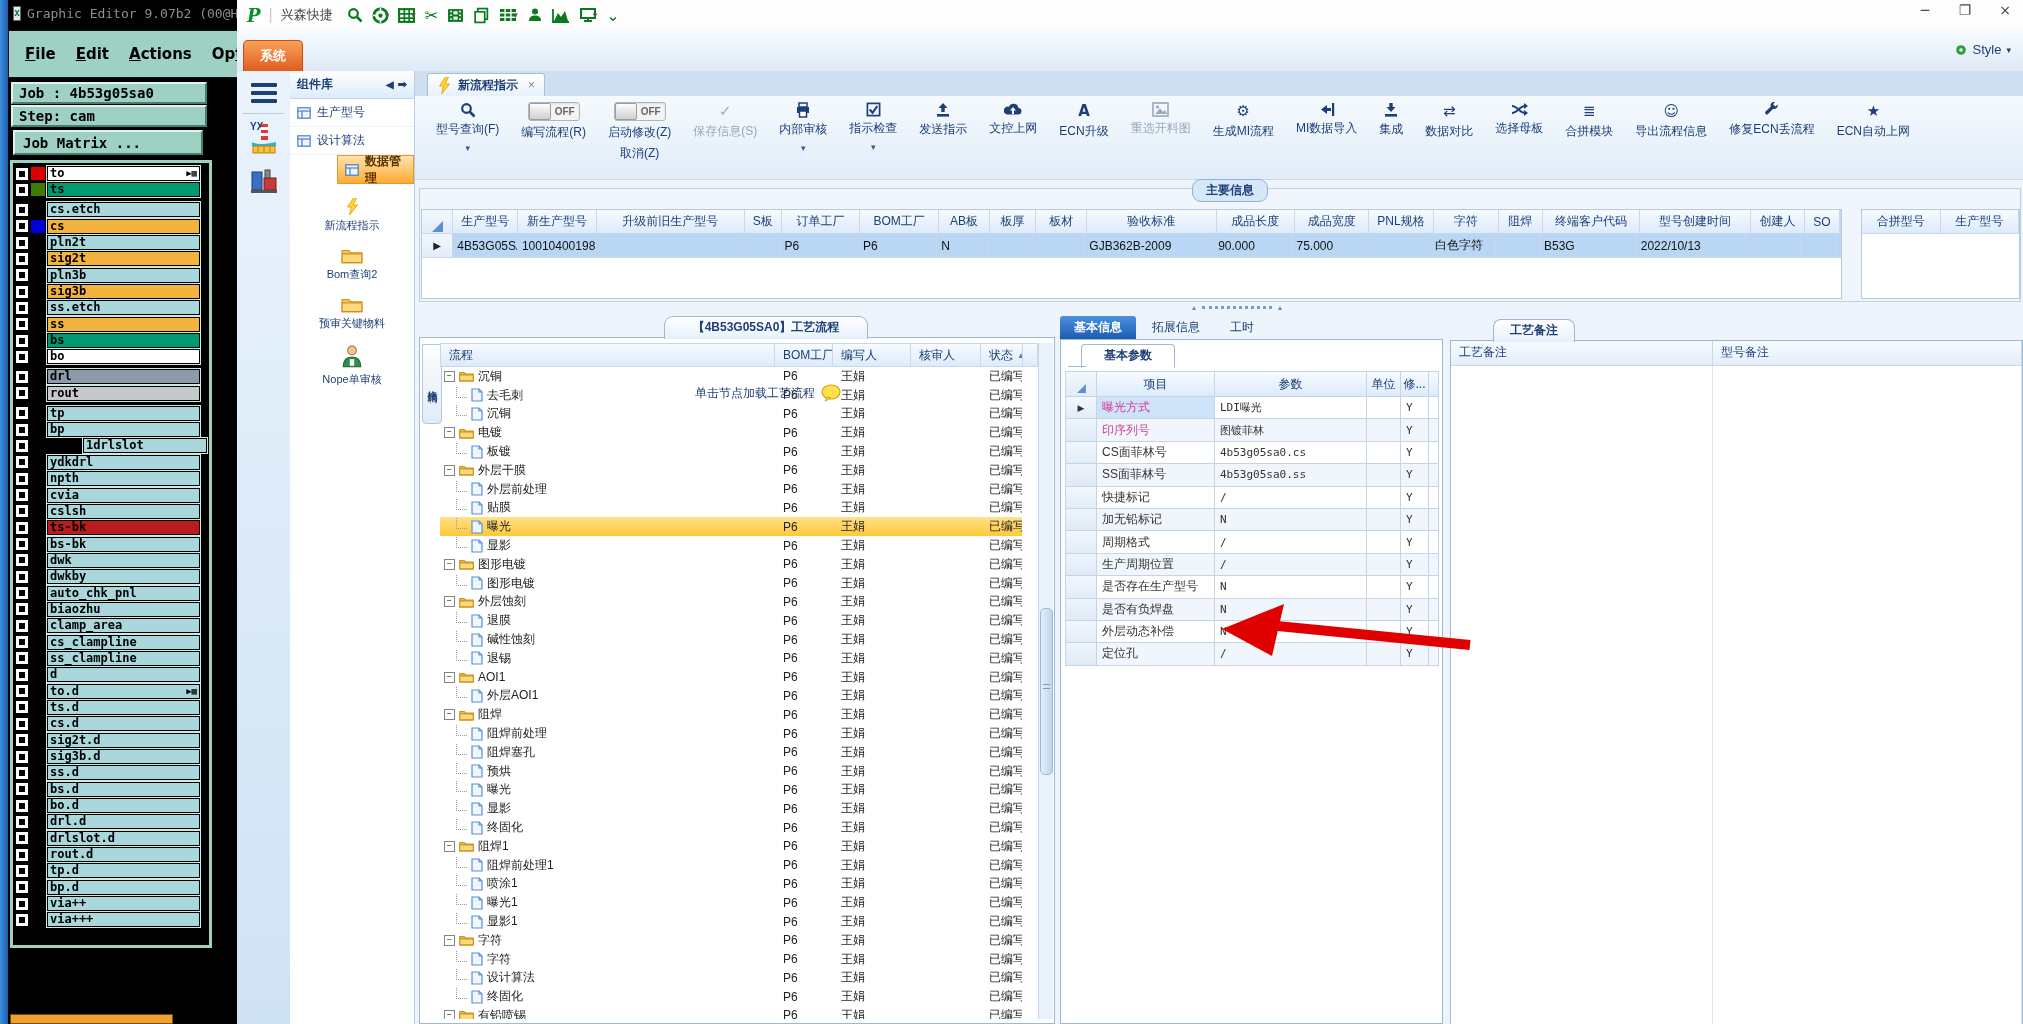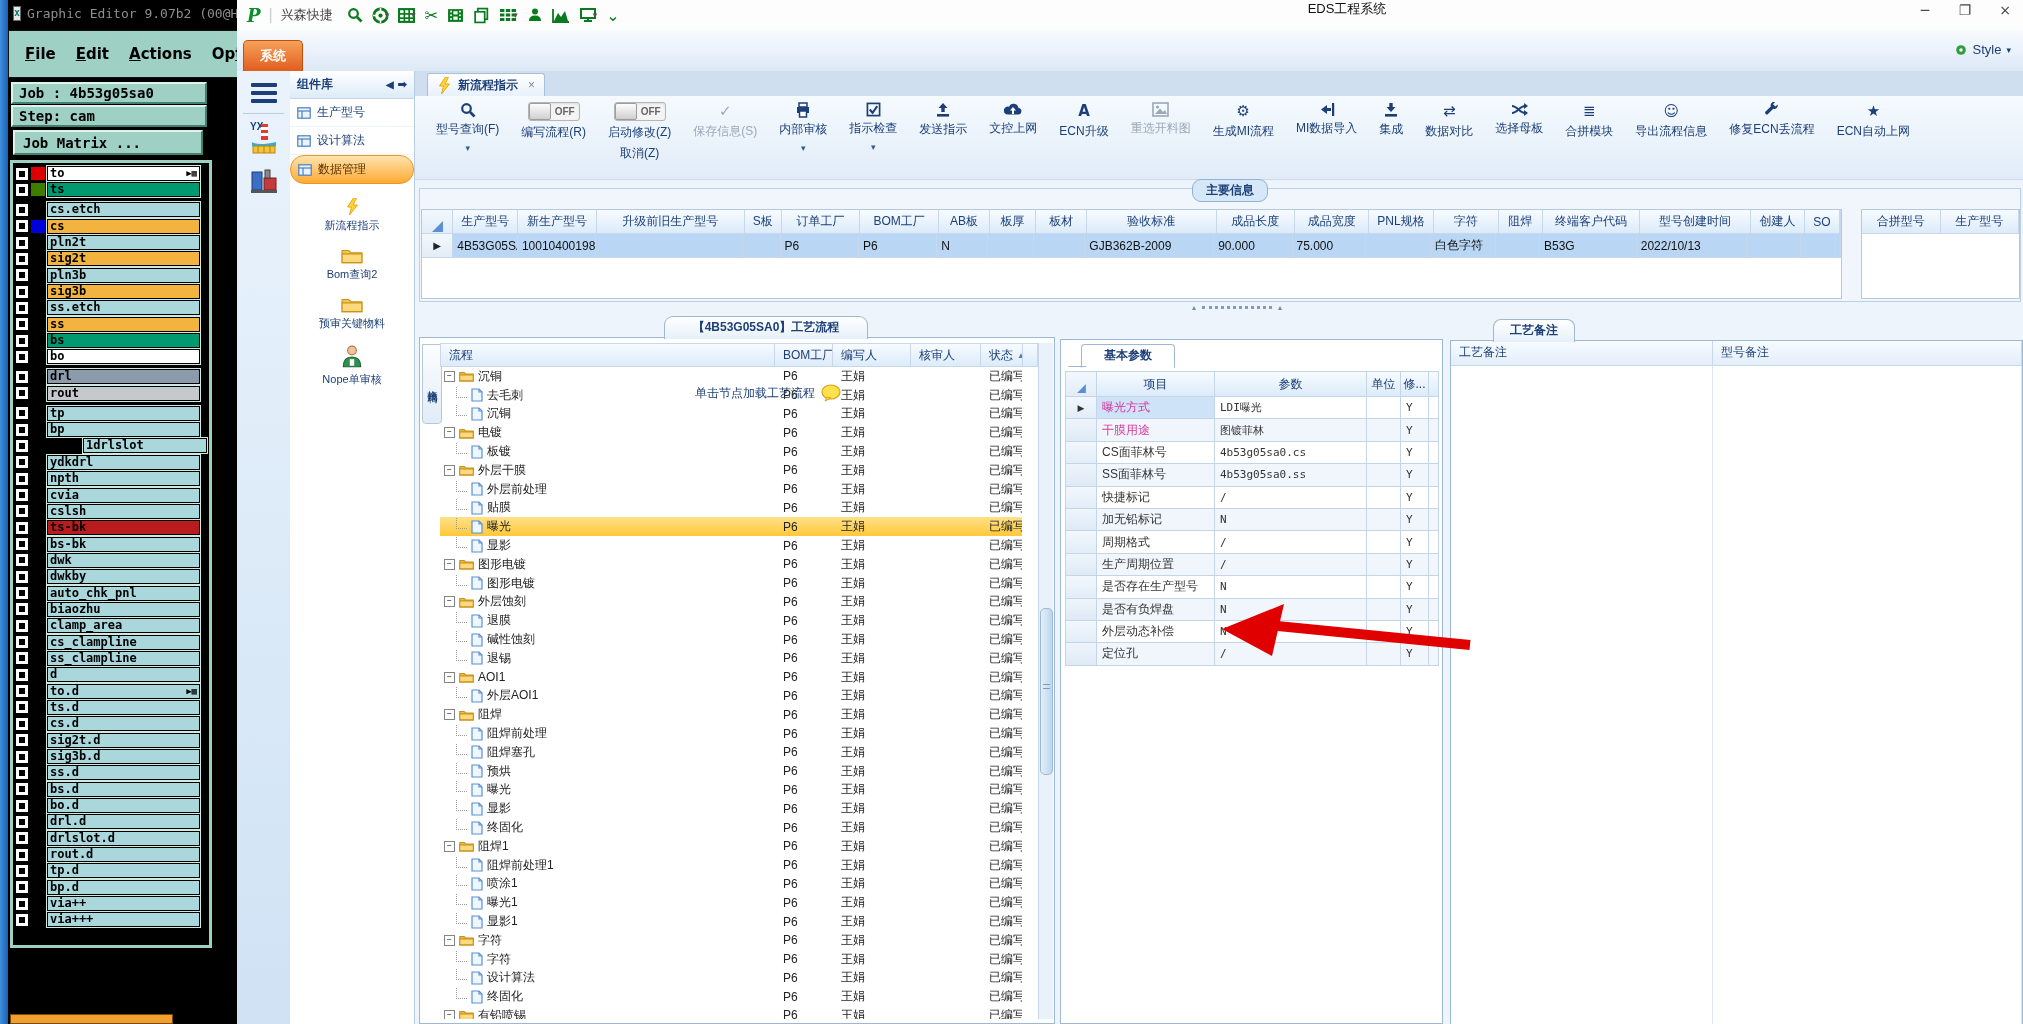--- a/index.html
+++ b/index.html
@@ -53,21 +53,21 @@
   .leftstrip{left:0;top:71px;width:53px;height:953px;background:linear-gradient(180deg,#eaf3fc,#cfe2f4);border-right:1px solid #b9cde2;}
   .hamb{margin:12px auto 10px;width:26px;}
   .hamb i{display:block;height:4px;background:#1c3f77;margin-bottom:4px;border-radius:1px;}
   .strip-div{height:1px;background:#b9cde2;margin:4px 6px;}
   
   .comp{left:53px;top:71px;width:125px;height:953px;background:#fff;border-right:1px solid #b9cde2;box-sizing:border-box;}
   .comp-head{height:27px;background:linear-gradient(#ffffff,#dcebf8);border-bottom:1px solid #c5d6e9;
              display:flex;align-items:center;gap:4px;padding:0 7px;font:bold 12px "Liberation Sans",sans-serif;color:#1c3f77;}
   .comp-head .sp{flex:1;}
   .cnav{height:27px;display:flex;align-items:center;gap:6px;padding:0 7px;font:12px "Liberation Sans",sans-serif;color:#1c3f77;border-bottom:1px solid #eef3f9;}
-  .cnav.active{background:linear-gradient(#ffe3ae,#ffaa33);border:1px solid #e8972a;border-radius:14px;color:#5a3200;font-weight:normal;}
+  .cnav.active{background:linear-gradient(#ffe3ae,#ffaa33);border:1px solid #e8972a;border-radius:0;color:#5a3200;font-weight:bold;margin-left:47px;}
   .ctool{display:flex;flex-direction:column;align-items:center;margin-top:14px;gap:3px;
          font:11px "Liberation Sans",sans-serif;color:#1c3f77;}
   
   .flowtabs{left:178px;top:71px;width:1608px;height:25px;background:#cfdff0;border-bottom:1px solid #fff;}
   .flowtab{position:absolute;left:12px;top:2px;height:23px;min-width:110px;background:linear-gradient(#ffffff,#e8f1fa);
            border:1px solid #a8c0da;border-bottom:none;border-radius:3px 3px 0 0;display:flex;align-items:center;
            gap:6px;padding:0 9px;font:bold 12px "Liberation Sans",sans-serif;color:#1c3f77;box-sizing:border-box;}
   .flowtab .x{color:#888;font-weight:normal;margin-left:4px;}
   .ribbon{left:178px;top:96px;width:1608px;height:84px;background:linear-gradient(#f5fafe,#e1ecf8);
           border-bottom:1px solid #cdd9e6;display:flex;align-items:flex-start;padding:6px 0 0 10px;box-sizing:border-box;}
@@ -611,21 +611,20 @@
               <line x1="5" y1="14" x2="13" y2="14" stroke="#0a7a1e" stroke-width="2"></line>
               <line x1="9" y1="11" x2="9" y2="14" stroke="#0a7a1e" stroke-width="2"></line>
             </svg>
           </span>
           <span class="qcaret">▾</span>
         </span>
         <span style="display: inline-flex; align-items: center;">
           <span class="icn" style="color: rgb(10, 122, 30); font: 16px &quot;DejaVu Sans&quot;, sans-serif;">⌄</span>
         </span>
       </span>
-    <span class="apptitle">EDS工程系统</span>
     <span class="winbtns">
       <span>─</span>
       <span>❐</span>
       <span>×</span>
     </span>
   </div>
   <div class="row2 abs">
     <div class="systab">系统</div>
     <div class="stylebox">
       <span class="icn" id="style-icon">
@@ -1555,20 +1554,25 @@
         <span class="icn">
           <svg width="20" height="18" viewBox="0 0 20 18">
             <ellipse cx="10" cy="8" rx="9" ry="7" fill="#ffe14d" stroke="#d8a21c" stroke-width="1.2"></ellipse>
             <path d="M6 13 L4 17 L10 14 Z" fill="#ffe14d" stroke="#d8a21c" stroke-width="1"></path>
           </svg>
         </span>
       </span>
   </div>
 
   <div class="detail abs">
+    <div class="dtabs" id="dp-tabs">
+        <div class="dtab active">基本信息</div>
+        <div class="dtab">拓展信息</div>
+        <div class="dtab">工时</div>
+      </div>
     <div class="dbody">
       <div class="subtab">基本参数</div>
       <div class="ptable" id="ptable">
           <div class="prow phead">
             <span class="pcell c0" style="width: 32px;">
               <span class="corner-tri" style="transform: scale(0.8); margin-top: 8px;"></span>
             </span>
             <span class="pcell" style="width: 118px;">项目</span>
             <span class="pcell" style="width: 152px;">参数</span>
             <span class="pcell" style="width: 34px;">单位</span>
@@ -1578,21 +1582,21 @@
           <div class="prow">
             <span class="pcell c0" style="width: 32px; font-size: 9px;">▶</span>
             <span class="pcell pitem mag psel" style="width: 118px;">曝光方式</span>
             <span class="pcell pval" style="width: 152px;">LDI曝光</span>
             <span class="pcell" style="width: 34px;"></span>
             <span class="pcell pval" style="width: 28px;">Y</span>
             <span class="pcell" style="width: 10px;"></span>
           </div>
           <div class="prow alt">
             <span class="pcell c0" style="width: 32px; font-size: 9px;"></span>
-            <span class="pcell pitem mag" style="width: 118px;">干膜用途</span>
+            <span class="pcell pitem mag" style="width: 118px;">印序列号</span>
             <span class="pcell pval" style="width: 152px;">图镀菲林</span>
             <span class="pcell" style="width: 34px;"></span>
             <span class="pcell pval" style="width: 28px;">Y</span>
             <span class="pcell" style="width: 10px;"></span>
           </div>
           <div class="prow">
             <span class="pcell c0" style="width: 32px; font-size: 9px;"></span>
             <span class="pcell pitem" style="width: 118px;">CS面菲林号</span>
             <span class="pcell pval" style="width: 152px;">4b53g05sa0.cs</span>
             <span class="pcell" style="width: 34px;"></span>

